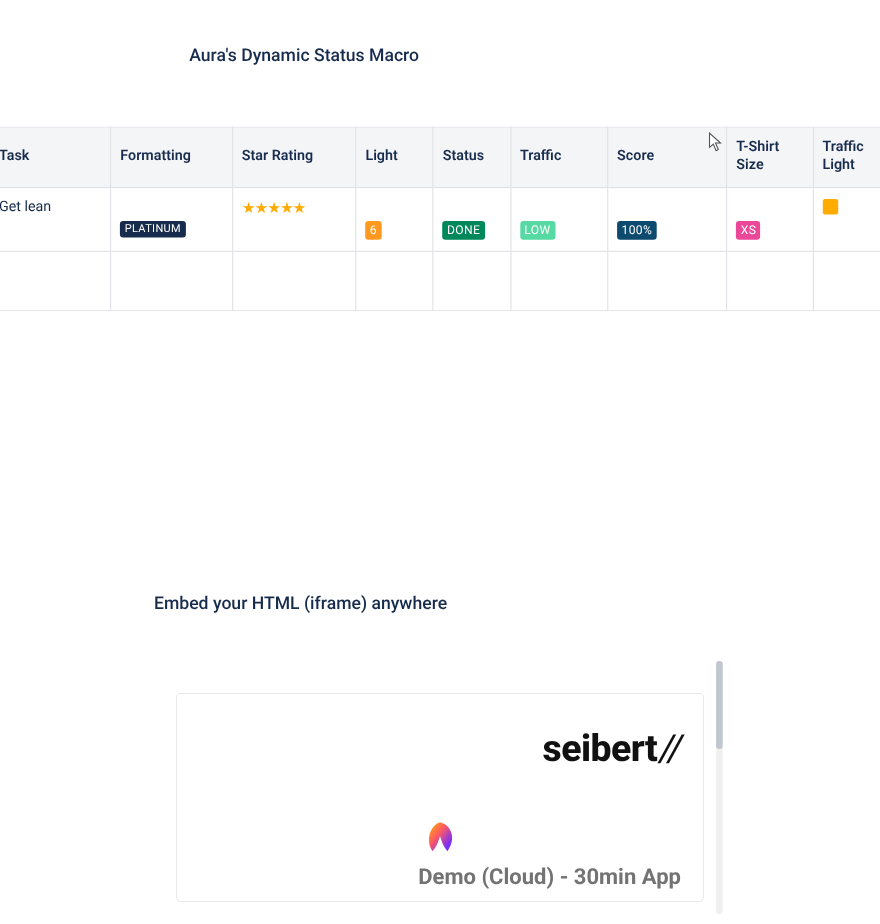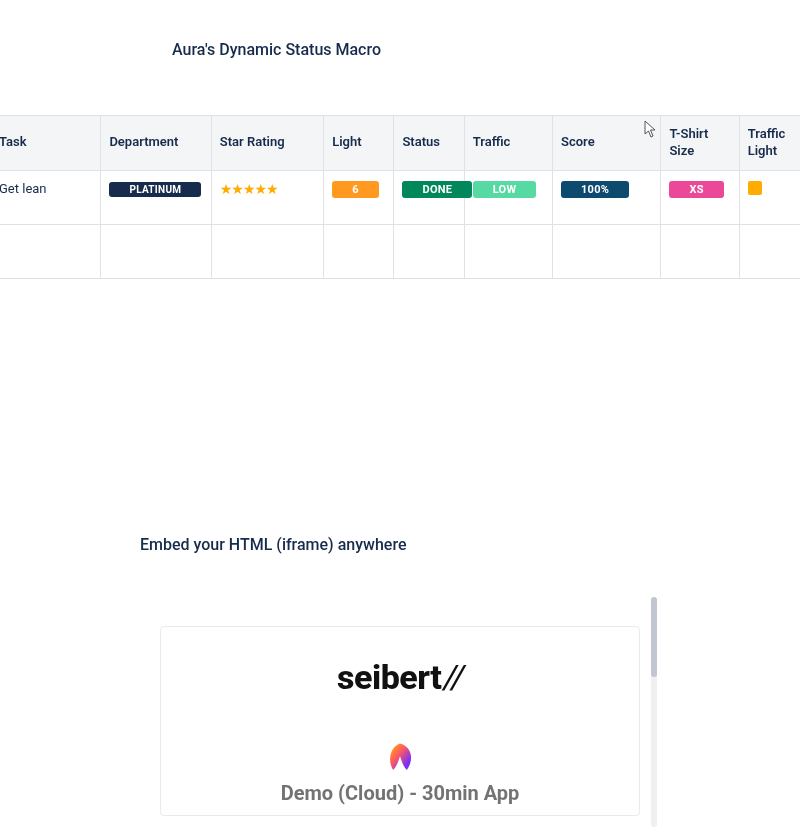--- a/index.html
+++ b/index.html
@@ -51,27 +51,28 @@
   .col-star   { width: 112px; }
   .col-value  { width: 70px; }
   .col-status { width: 70px; }
   .col-prio   { width: 88px; }
   .col-score  { width: 108px; }
   .col-size   { width: 78px; }
   .col-light  { width: 70px; }
 
   .badge {
     display: inline-block;
-    padding: 2px 20px;
+    padding: 2px 4px;
     border-radius: 3px;
     font-size: 11px;
-    font-weight: 700;
+    font-weight: 400;
     color: #fff;
     letter-spacing: 0.3px;
     text-transform: uppercase;
+    margin-top: 20px;
   }
   .badge-dept  { background: #172b4d; font-size: 10px; }
   .badge-value { background: #ff991f; }
   .badge-done  { background: #00875a; }
   .badge-low   { background: #57d9a3; }
   .badge-score { background: #0c4a6e; }
   .badge-xs    { background: #ec4899; }
   .stars {
     color: #ffab00;
     font-size: 14px;
@@ -101,21 +102,21 @@
     padding: 256px 0 0 140px;
   }
 
   .iframe-card {
     margin: 72px auto 0 auto;
     width: 480px;
     background: #fff;
     border: 1px solid #eaeaea;
     border-radius: 4px;
     padding: 30px 20px 10px 20px;
-    text-align: center;
+    text-align: right;
     position: relative;
   }
   .brand {
     font-size: 34px;
     font-weight: 800;
     color: #111;
     letter-spacing: -0.5px;
   }
   .brand .slash {
     color: #111;
@@ -176,21 +177,21 @@
         <col class="col-value">
       <col class="col-status">
         <col class="col-prio">
         <col class="col-score">
         <col class="col-size">
         <col class="col-light">
     </colgroup>
     <thead>
       <tr>
         <th>Task</th>
-        <th>Department</th>
+        <th>Formatting</th>
         <th>Star Rating</th>
         <th>Light</th>
         <th>Status</th>
         <th>Traffic</th>
         <th>Score</th>
         <th>T-Shirt Size</th>
         <th>Traffic Light</th>
       </tr>
     </thead>
     <tbody>

